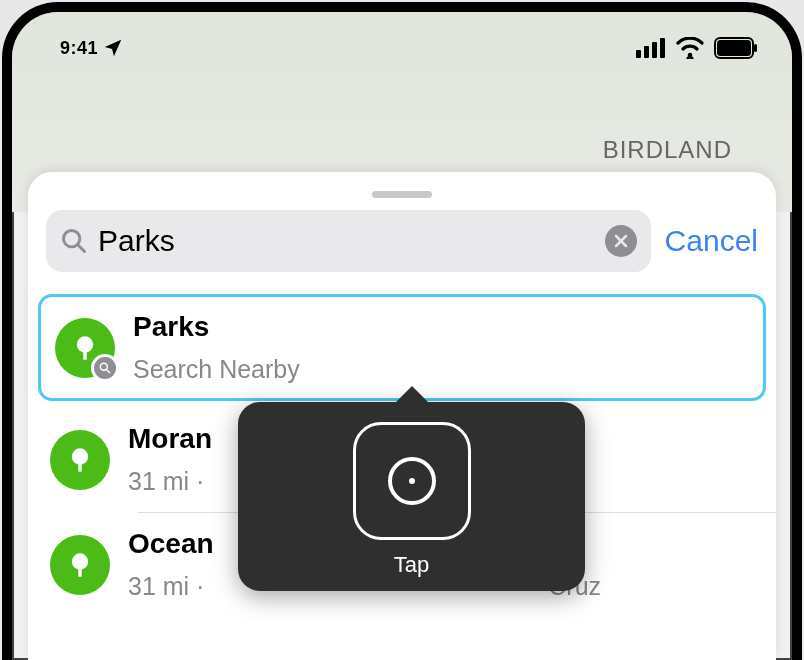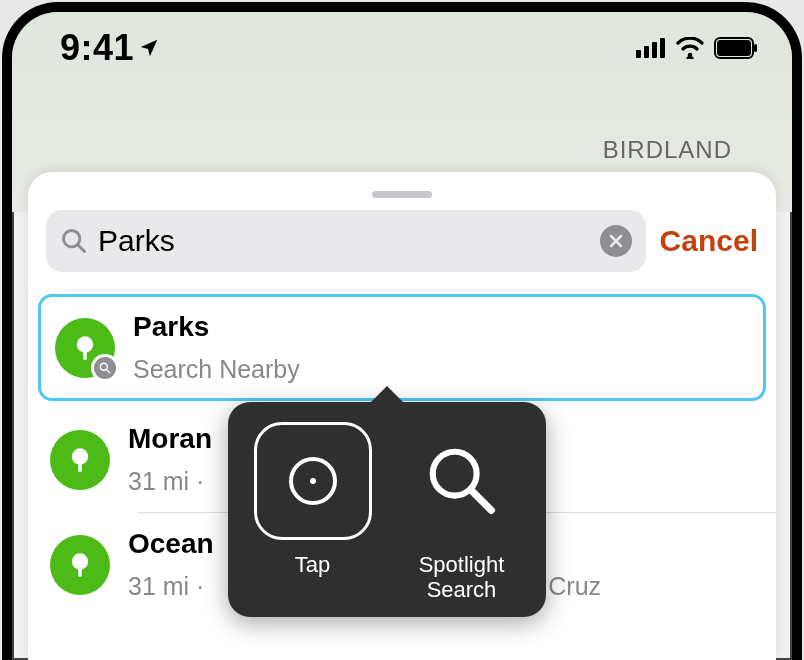--- a/index.html
+++ b/index.html
@@ -23,21 +23,21 @@
   .status-bar {
     position: absolute;
     top: 0; left: 0; right: 0;
     height: 62px;
     display: flex;
     justify-content: space-between;
     align-items: center;
     padding: 10px 34px 0 48px;
     z-index: 2;
   }
-  .status-time { font-size: 36px; font-weight: 600; letter-spacing: 0.5px; display: flex; align-items: center; gap:4px;}
+  .status-time { font-size: 18px; font-weight: 600; letter-spacing: 0.5px; display: flex; align-items: center; gap:4px;}
   .status-icons { display: flex; align-items: center; gap: 10px; }
   .status-icons svg { display: block; }
   .map-bg {
     position: absolute;
     top: 0; left: 0; right: 0; height: 200px;
     background: linear-gradient(#dfe6dc,#e7eae4);
   }
   .map-label {
     position: absolute;
     top: 124px; right: 60px;
@@ -84,22 +84,22 @@
   }
   .clear-btn {
     width: 32px; height: 32px;
     border-radius: 50%;
     background: #8e8e93;
     display: flex; align-items: center; justify-content: center;
   }
   .clear-btn svg { stroke: #e9e9eb; }
   .cancel-btn {
     font-size: 30px;
-    color: #c2410c;
-    font-weight: 700;
+    color: #3b82f6;
+    font-weight: 400;
   }
   .results {
     margin-top: 22px;
   }
   .result-item {
     display: flex;
     align-items: center;
     gap: 18px;
     padding: 16px 22px 16px 22px;
     position: relative;
@@ -137,22 +137,22 @@
     border-radius: 50%;
     border: 3px solid #fff;
     display: flex; align-items: center; justify-content: center;
   }
   .result-text .title { font-size: 28px; font-weight: 600; color: #000; }
   .result-text .subtitle { font-size: 25px; color: #888; margin-top: 12px; white-space: nowrap;}
   
   .popup {
     position: absolute;
     top: 390px;
-    left: 216px;
-    width: 318px;
+    left: 226px;
+    width: 347px;
     background: #2f2f2f;
     border-radius: 22px;
     display: flex;
     padding: 20px 10px 14px 10px;
     z-index: 10;
     box-shadow: 0 6px 24px rgba(0,0,0,0.35);
   }
   .popup::before {
     content: "";
     position: absolute;
@@ -293,25 +293,15 @@
   <div class="popup">
     <div class="popup-option selected">
       <div class="icon-box">
         <svg width="64" height="64" viewBox="0 0 64 64">
             <circle cx="32" cy="32" r="22" fill="none" stroke="#fff" stroke-width="4"></circle>
             <circle cx="32" cy="32" r="3" fill="#fff"></circle>
           </svg>
       </div>
       <div class="label">Tap</div>
     </div>
-    <div class="popup-option">
-      <div style="height:118px;display:flex;align-items:center;">
-        <svg width="78" height="78" viewBox="0 0 64 64">
-            <circle cx="26" cy="26" r="18" fill="none" stroke="#fff" stroke-width="5"></circle>
-            <line x1="40" y1="40" x2="56" y2="56" stroke="#fff" stroke-width="6" stroke-linecap="round"></line>
-          </svg>
-      </div>
-      <div class="label" style="white-space:pre-line">Spotlight
-Search</div>
-    </div>
   </div>
 
 </div>
 
 </body></html>

